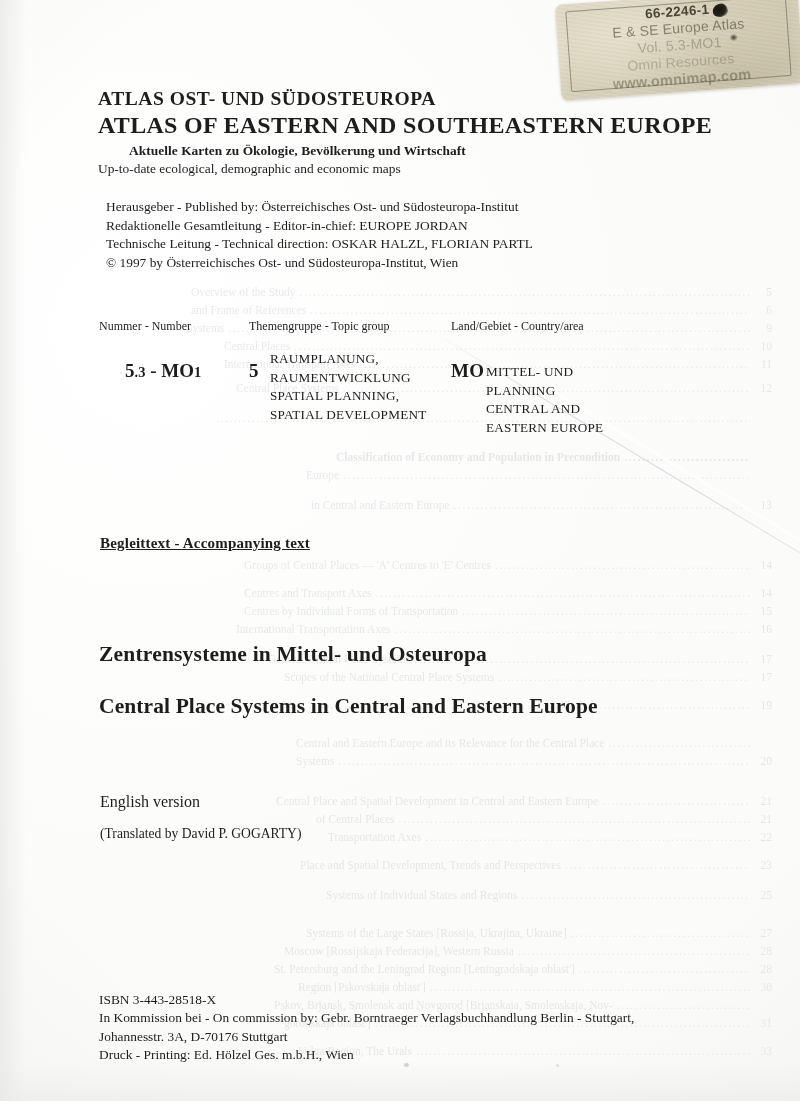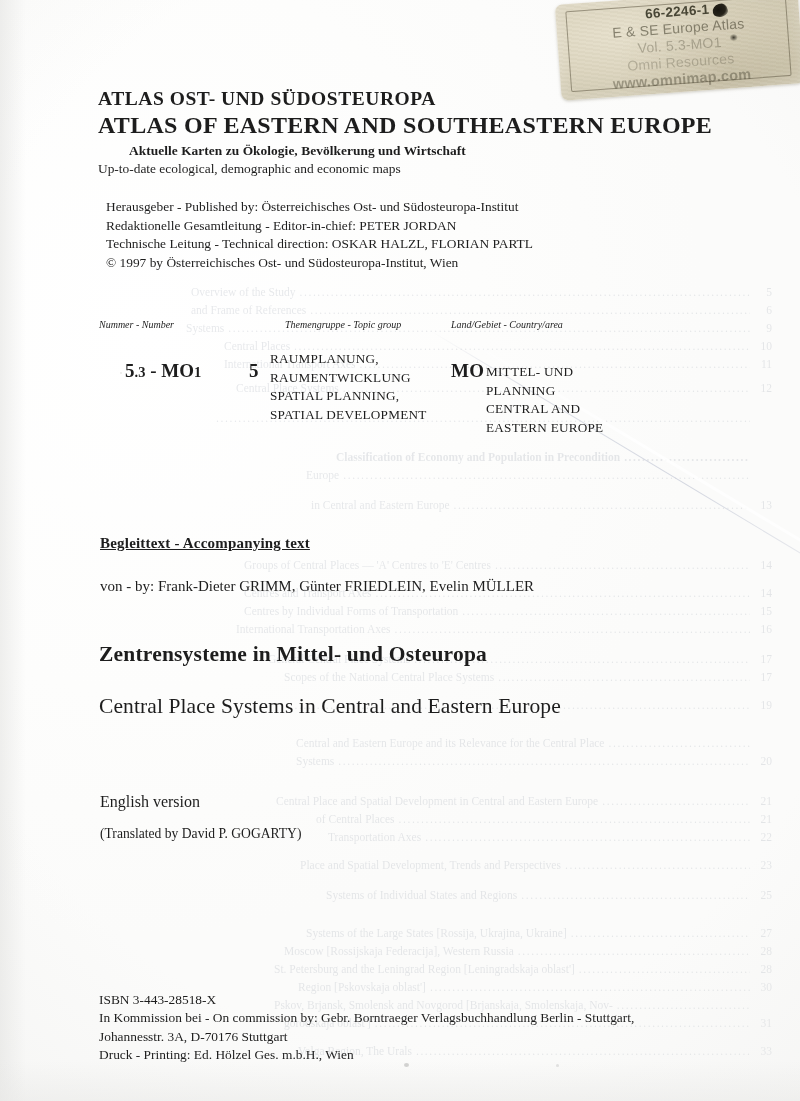--- a/index.html
+++ b/index.html
@@ -155,23 +155,22 @@
 
   .imprint-line {
     font-size: 13.4px;
     line-height: 18.6px;
     white-space: nowrap;
   }
 
   
   .tbl-head {
     position: absolute;
-    font-size: 10px;
-    white-space: nowrap;
-    font-style: italic;
+    font-size: 12px;
+    white-space: nowrap;
   }
   .tbl-number {
     position: absolute;
     white-space: nowrap;
     font-size: 14px;
   }
   .tbl-number .big {
     font-size: 19px;
     font-weight: bold;
   }
@@ -222,21 +221,21 @@
 
   
   .t-title-de {
     font-size: 21.5px;
     font-weight: bold;
     letter-spacing: 0.2px;
     white-space: nowrap;
   }
   .t-title-en {
     font-size: 21.5px;
-    font-weight: normal;
+    font-weight: bold;
     letter-spacing: 0.1px;
     white-space: nowrap;
   }
 
   
   .t-footer {
     font-size: 13.4px;
     line-height: 18.4px;
     white-space: nowrap;
   }
@@ -545,29 +544,29 @@
 
   <div class="block" style="left:98px; top:88px;">
     <div class="t-main-de">ATLAS OST- UND SÜDOSTEUROPA</div>
     <div class="t-main-en" style="margin-top:2px;">ATLAS OF EASTERN AND SOUTHEASTERN EUROPE</div>
     <div class="t-sub-de" style="margin-top:4px;">Aktuelle Karten zu Ökologie, Bevölkerung und Wirtschaft</div>
     <div class="t-sub-en" style="margin-top:2px;">Up-to-date ecological, demographic and economic maps</div>
   </div>
 
   <div class="block" style="left:106px; top:190px;margin-top:8px;">
     <div class="imprint-line">Herausgeber - Published by: Österreichisches Ost- und Südosteuropa-Institut</div>
-    <div class="imprint-line">Redaktionelle Gesamtleitung - Editor-in-chief: PETER JORDAN</div>
+    <div class="imprint-line">Redaktionelle Gesamtleitung - Editor-in-chief: EUROPE JORDAN</div>
     <div class="imprint-line">Technische Leitung - Technical direction: OSKAR HALZL, FLORIAN PARTL</div>
     <div class="imprint-line">© 1997 by Österreichisches Ost- und Südosteuropa-Institut, Wien</div>
   </div>
 
   <div>
 
     <div class="tbl-head" style="left:99px; top:319px;">Nummer - Number</div>
-    <div class="tbl-head" style="left:249px; top:319px;margin-left:36px;">Themengruppe - Topic group</div>
+    <div class="tbl-head" style="left:249px; top:319px;">Themengruppe - Topic group</div>
     <div class="tbl-head" style="left:451px; top:319px;">Land/Gebiet - Country/area</div>
 
     <div class="tbl-number" style="left:125px; top:360px;">
       <span class="big">5</span><span class="small">.3</span><span class="big"> - </span><span class="big">MO</span><span class="small">1</span>
     </div>
 
     <div class="tbl-group-digit" style="left:249px; top:360px;">5</div>
     <div class="tbl-group-lines" style="left:270px; top:350px;">
       <div>RAUMPLANUNG,</div>
       <div>RAUMENTWICKLUNG</div>
@@ -579,21 +578,20 @@
     <div class="tbl-area-lines" style="left:486px; top:363px;">
       <div>MITTEL- UND</div>
       <div>PLANNING</div>
       <div>CENTRAL AND</div>
       <div>EASTERN EUROPE</div>
     </div>
   </div>
 
   <div class="block t-section" style="left:100px; top:535px;">Begleittext - Accompanying text</div>
 
-  <div class="block t-byline" style="left:100px; top:578px;">von - by:  Frank-Dieter GRIMM, Günter FRIEDLEIN, Evelin MÜLLER</div>
 
   <div class="block t-title-de" style="left:99px; top:642px;">Zentrensysteme in Mittel- und Osteuropa</div>
   <div class="block t-title-en" style="left:99px; top:694px;">Central Place Systems in Central and Eastern Europe</div>
 
   <div class="block" style="left:100px; top:793px;">
     <div class="t-version">English version</div>
     <div class="t-version-sub" style="margin-top:15px;">(Translated by David P. GOGARTY)</div>
   </div>
 
   <div class="block" style="left:99px; top:991px;">

